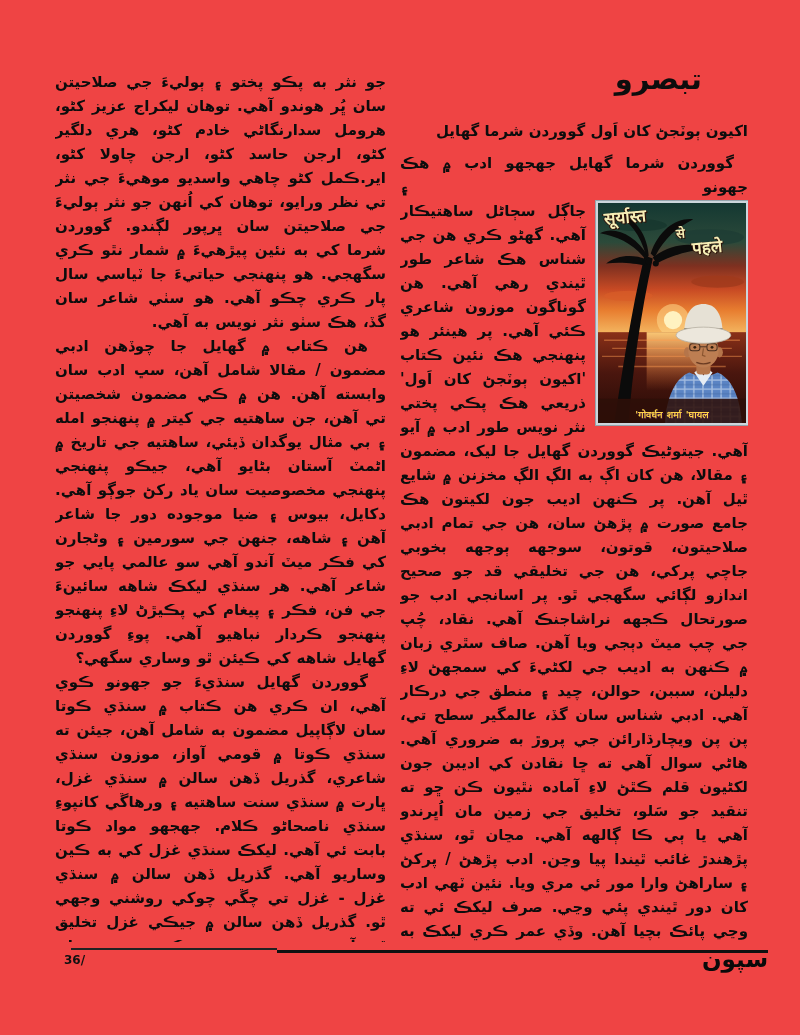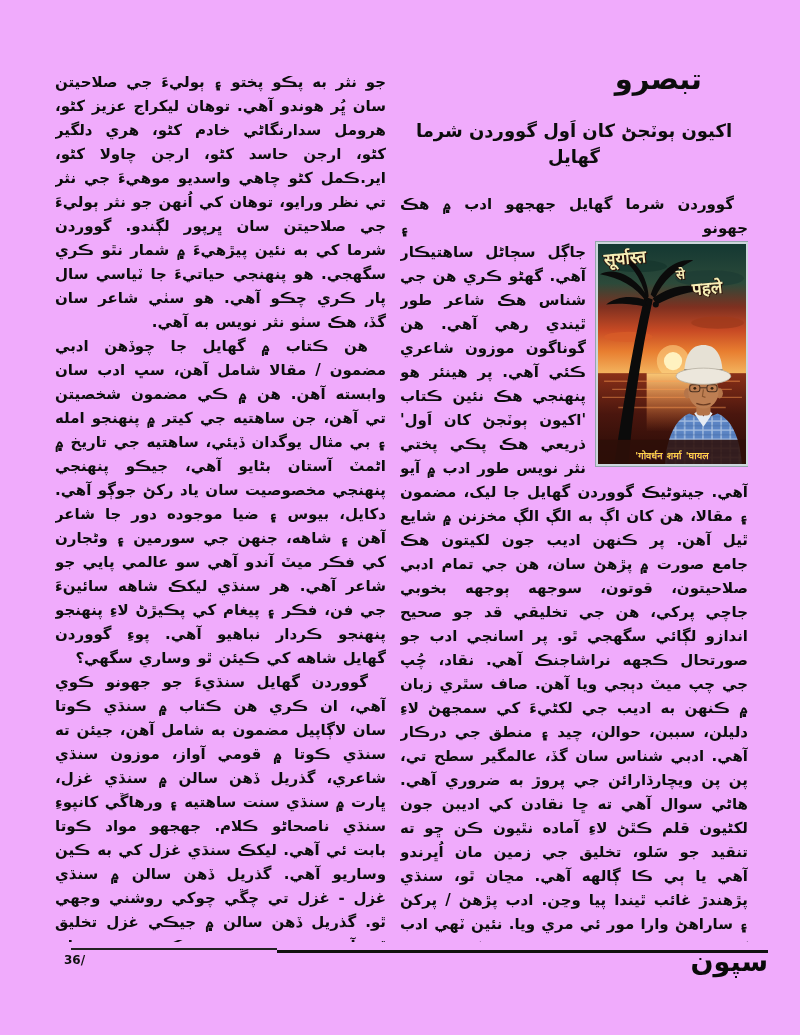--- a/index.html
+++ b/index.html
@@ -4,21 +4,21 @@
 <style>
   html,body{margin:0;padding:0;}
   body{
     width:800px;height:1035px;
     background:#ffffff;
     font-family:"DejaVu Sans", sans-serif;
     color:#0d0d0d;
     position:relative;
     overflow:hidden;
   }
-  .page{position:absolute;inset:0;background:#f0abfc;}
+  .page{position:absolute;inset:0;background:#ef4444;}
 
   
   .col-left{
     position:absolute;left:55px;top:70px;width:331px;height:872px;
     overflow:hidden;
   }
   .col-right{
     position:absolute;left:400px;top:62px;width:348px;height:880px;
     overflow:hidden;
   }
@@ -39,24 +39,24 @@
   .article-title{
     text-align:right;
     font-size:29px;
     font-weight:bold;
     margin:0 0 22px 0;
     position:relative;
     left:-46px; 
     letter-spacing:1px;
   }
   .article-heading{
-    font-size:18px;
-    font-weight:bold;
-    text-align:center;
-    margin:0 0 22px 0;
+    font-size:15px;
+    font-weight:bold;
+    text-align:right;
+    margin:0 0 7px 0;
     line-height:26px;
   }
 
   .rc-intro{text-align-last:justify;}
 
   
   .book-cover{
     float:right;
     width:148px;height:220px;
     margin:2px 0 6px 10px;
@@ -93,21 +93,21 @@
   .footer-line-left{position:absolute;left:71px;top:948px;width:206px;height:2px;background:#222;}
   .footer-line-right{position:absolute;left:277px;top:950px;width:491px;height:3px;background:#111;}
   .footer-page-num{
     position:absolute;left:64px;top:953px;
     font-size:12px;font-weight:bold;color:#111;
     direction:ltr;
     font-family:"DejaVu Sans", sans-serif;
   }
   .footer-magazine{
     position:absolute;left:688px;top:947px;width:80px;
-    font-size:27px;font-weight:bold;color:#0a0a0a;
+    font-size:23px;font-weight:bold;color:#0a0a0a;
     line-height:1.1;
   }
 </style>
 </head>
 <body>
 
 <div class="page">
 
   <div class="col-left">
     <p class="body-text no-indent">جو نثر به پڪو پختو ۽ ٻوليءَ جي صلاحيتن سان ڀُر ھوندو آھي. توھان ليکراج عزيز کڻو، ھرومل سدارنگاڻي خادم کڻو، ھري دلگير کڻو، ارجن حاسد کڻو، ارجن چاولا کڻو، اير.ڪمل کڻو چاھي واسديو موھيءَ جي نثر تي نظر ورايو، توھان کي اُنھن جو نثر ٻوليءَ جي صلاحيتن سان ڀرپور لڳندو. گووردن شرما کي به نئين پيڙھيءَ ۾ شمار نٿو ڪري سگھجي. ھو پنھنجي حياتيءَ جا ٽياسي سال پار ڪري چڪو آھي. ھو سٺي شاعر سان گڏ، ھڪ سٺو نثر نويس به آھي.</p>

